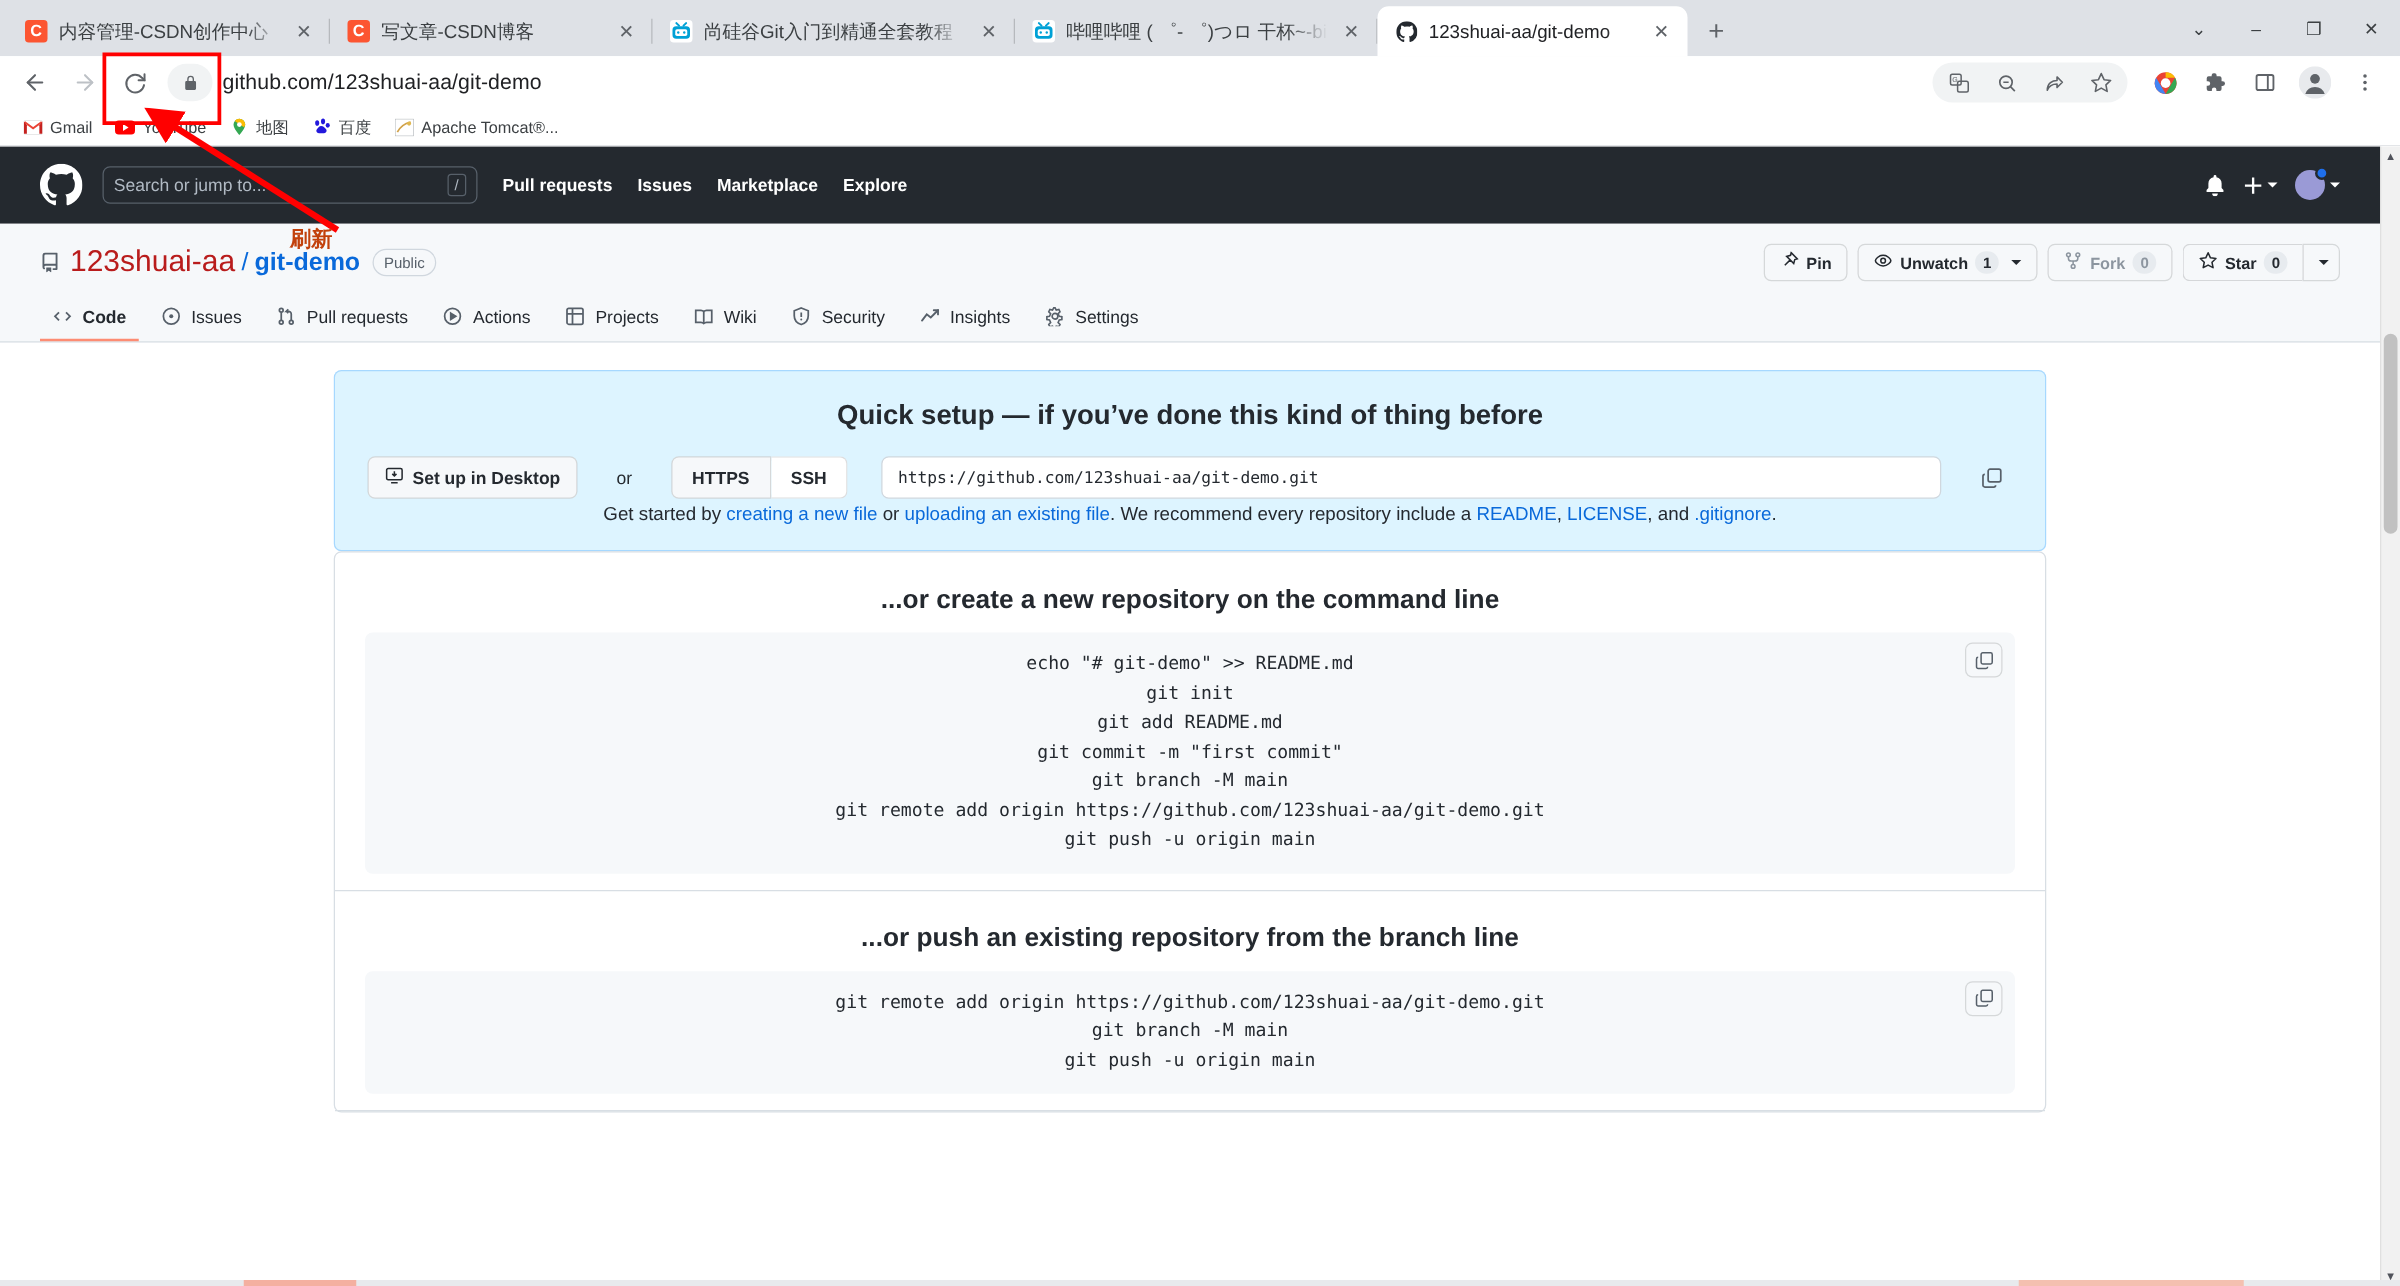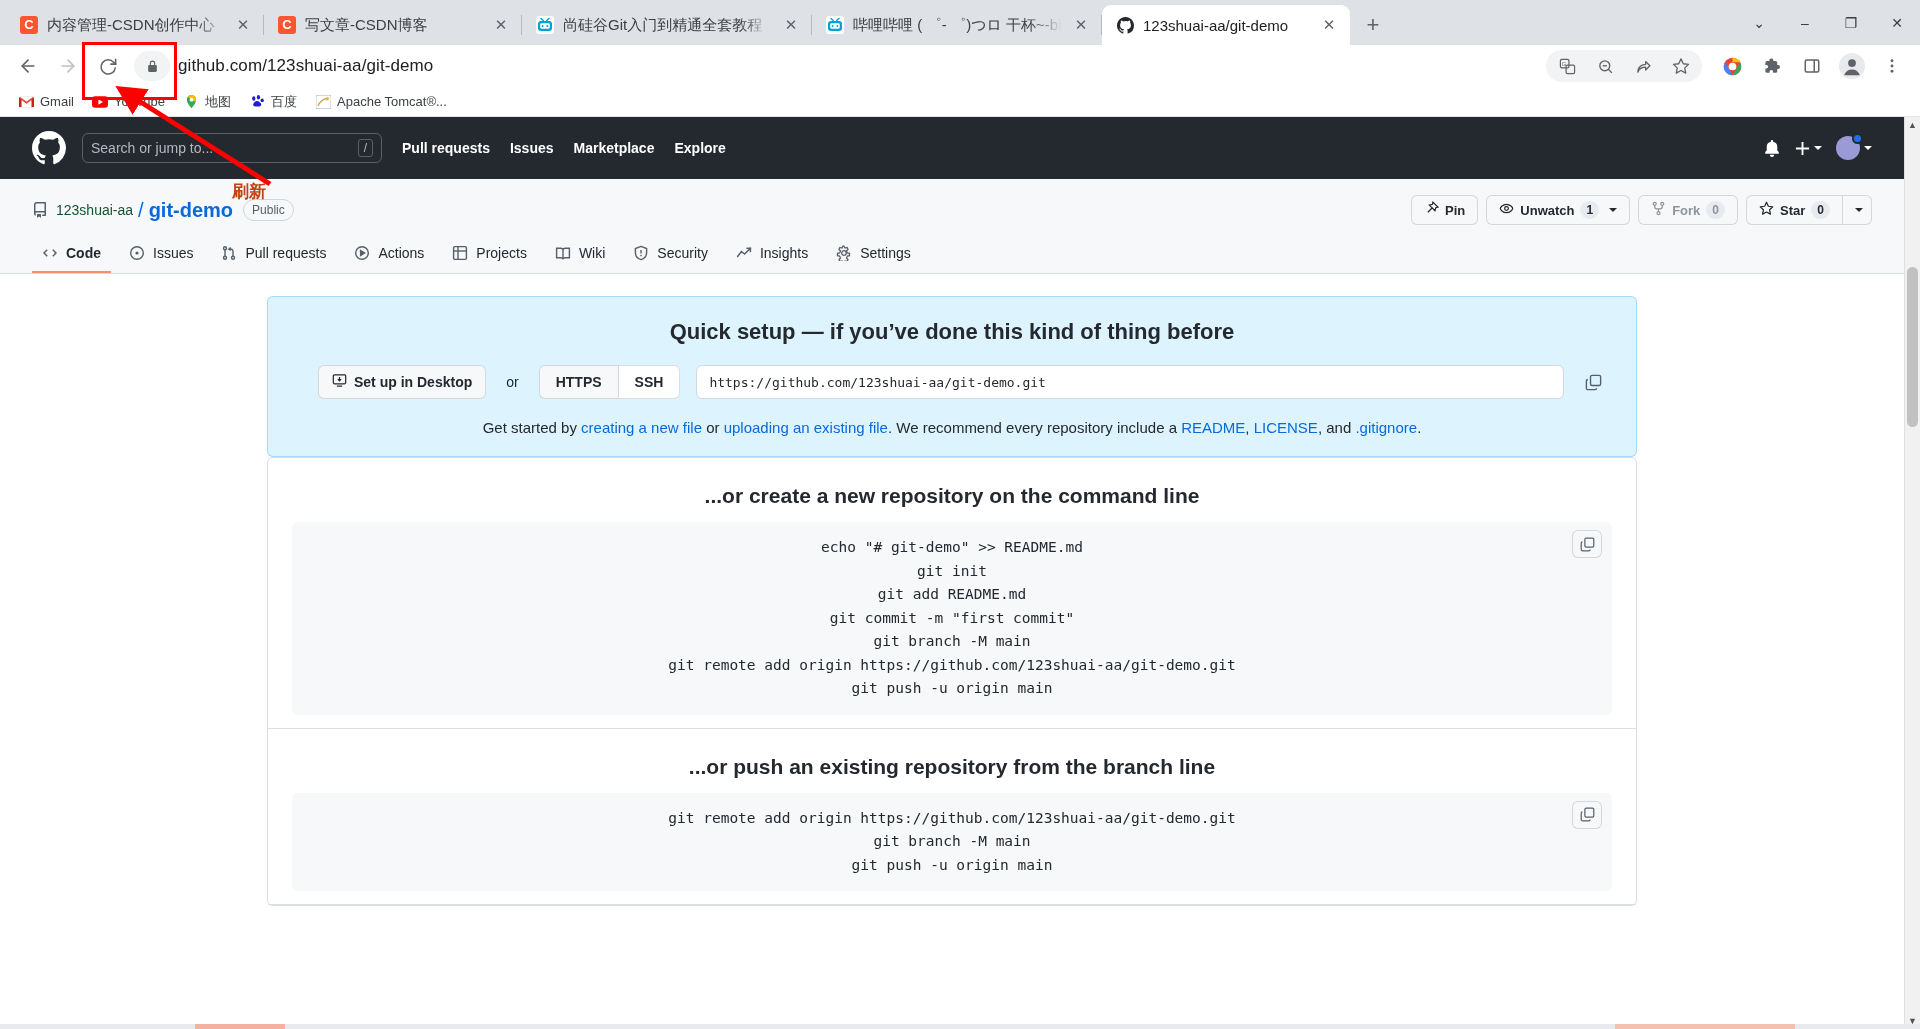--- a/index.html
+++ b/index.html
@@ -185,21 +185,21 @@
   .avatar .dot {
     position: absolute; right: -3px; top: -3px; width: 11px; height: 11px;
     border-radius: 50%; background: #1f6feb; border: 2px solid #24292f;
   }
   .caret { width: 0; height: 0; border-left: 4px solid transparent; border-right: 4px solid transparent; border-top: 4px solid currentColor; display:inline-block; margin-left: 4px; }
 
   
   .repo-head { background: #f6f8fa; border-bottom: 1px solid #d8dee4; padding: 16px 32px 0; }
   .repo-title-row { display: flex; align-items: center; }
   .repo-icon { color: #57606a; margin-right: 8px; display:flex; }
-  .repo-owner { color: #14532d; font-size: 14px; text-decoration: none; }
+  .repo-owner { color: #b91c1c; font-size: 24px; text-decoration: none; }
   .repo-slash { color: #0969da; font-size: 20px; margin: 0 5px; }
   .repo-name { color: #0969da; font-size: 20px; font-weight: bold; text-decoration: none; }
   .badge-public {
     margin-left: 10px; border: 1px solid #d0d7de; border-radius: 2em;
     font-size: 12px; color: #57606a; padding: 1px 8px; line-height: 18px;
   }
   .repo-actions { margin-left: auto; display: flex; align-items: center; gap: 8px; }
   .btn {
     height: 30px; border: 1px solid rgba(27,31,36,.15); border-radius: 6px;
     background: #f6f8fa; display: flex; align-items: center; gap: 6px;
@@ -226,21 +226,21 @@
   .rtab .ic { color: #57606a; display: flex; }
 
   
   .content { padding: 22px 0 0 0; display: flex; justify-content: center; text-align: center; }
   .col { width: 1370px; }
   .quick {
     background: #ddf4ff; border: 1px solid rgba(84,174,255,.4); border-radius: 6px;
     padding: 22px 26px 20px;
   }
   .quick h2 { margin: 0 0 20px; font-size: 22px; font-weight: 600; color: #24292f; }
-  .quick-row { display: flex; align-items: center; gap: 4px; margin-left: 24px; }
+  .quick-row { display: flex; align-items: center; gap: 15px; }
   .btn-desktop {
     height: 34px; border: 1px solid rgba(27,31,36,.15); border-radius: 6px;
     background: #f6f8fa; display: flex; align-items: center; gap: 7px;
     padding: 0 13px; font-size: 14px; color: #24292f; font-weight: 600;
   }
   .or { margin: 0 16px; font-size: 14px; color: #24292f; }
   .proto { display: flex; }
   .proto .pbtn {
     height: 34px; border: 1px solid rgba(27,31,36,.15);
     background: #f6f8fa; display: flex; align-items: center;
@@ -252,21 +252,21 @@
     flex: 1 1 auto; height: 34px; margin-left: 12px;
     background: #fff; border: 1px solid #d0d7de; border-radius: 6px;
     display: flex; align-items: center; padding: 0 12px;
     font-family: "DejaVu Sans Mono", monospace; font-size: 13px; color: #24292f;
   }
   .copybtn {
     width: 34px; height: 34px; margin-left: 8px;
     display: flex; align-items: center; justify-content: center;
     color: #57606a;
   }
-  .getstarted { margin-top: 20px; font-size: 15px; color: #24292f; }
+  .getstarted { margin-top: 4px; font-size: 15px; color: #24292f; }
   .getstarted a { color: #0969da; text-decoration: none; }
 
   .section { border-bottom: 1px solid #d8dee4; padding: 26px 24px 13px; }
   .section.lastsec { border-bottom: none; }
   .section h3 { margin: 0 0 14px; font-size: 21px; font-weight: 600; color: #24292f; }
   .codebox {
     background: #f6f8fa; border-radius: 6px; padding: 14px 16px;
     position: relative;
   }
   .codebox pre {

